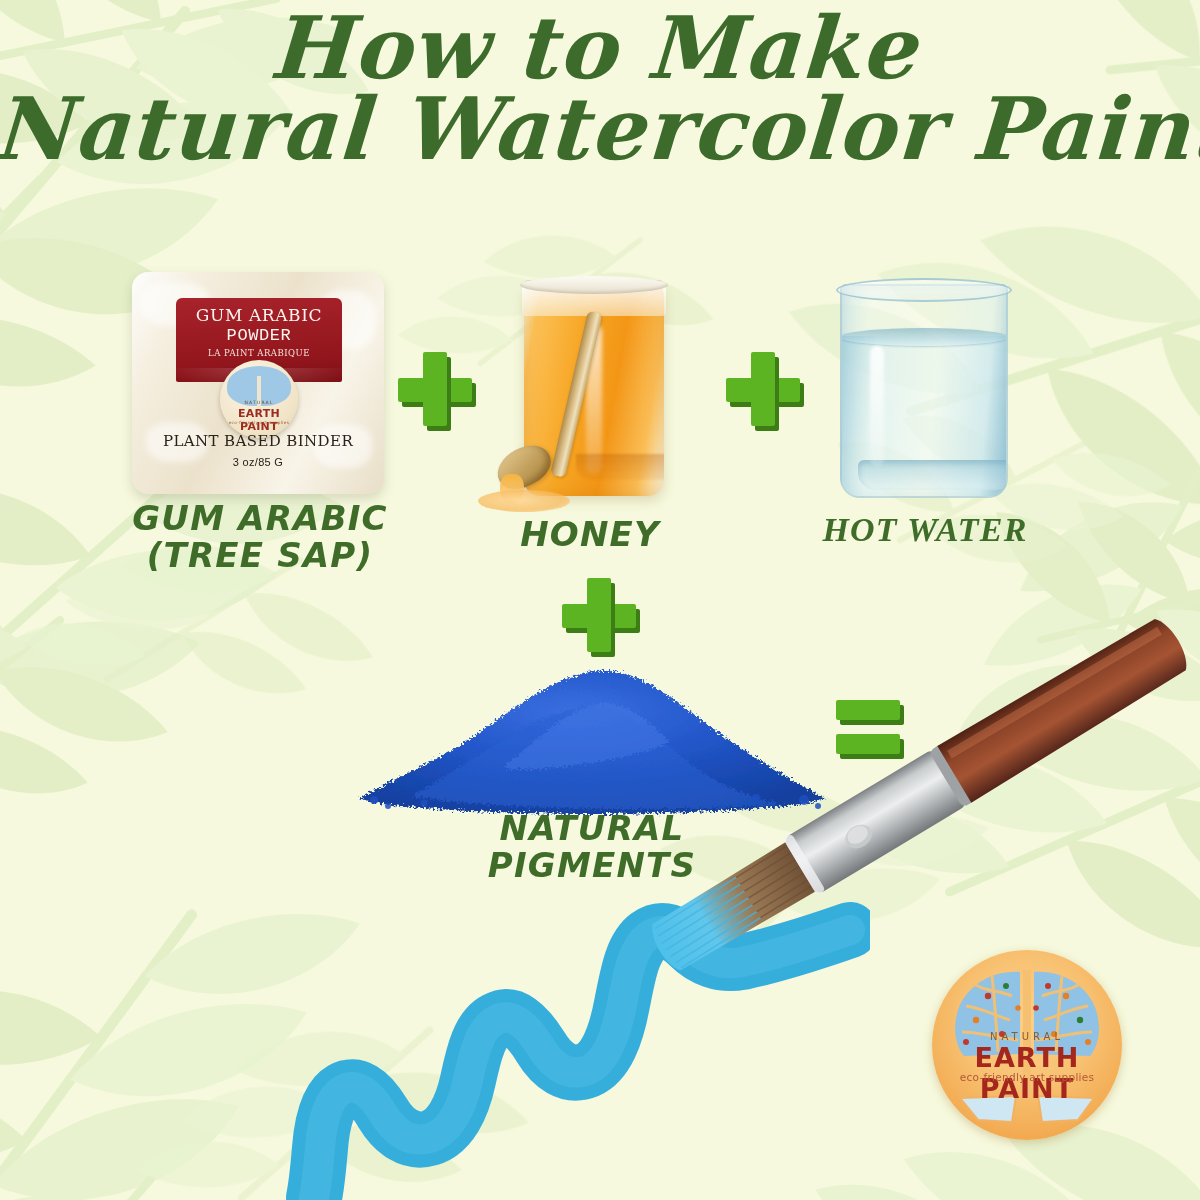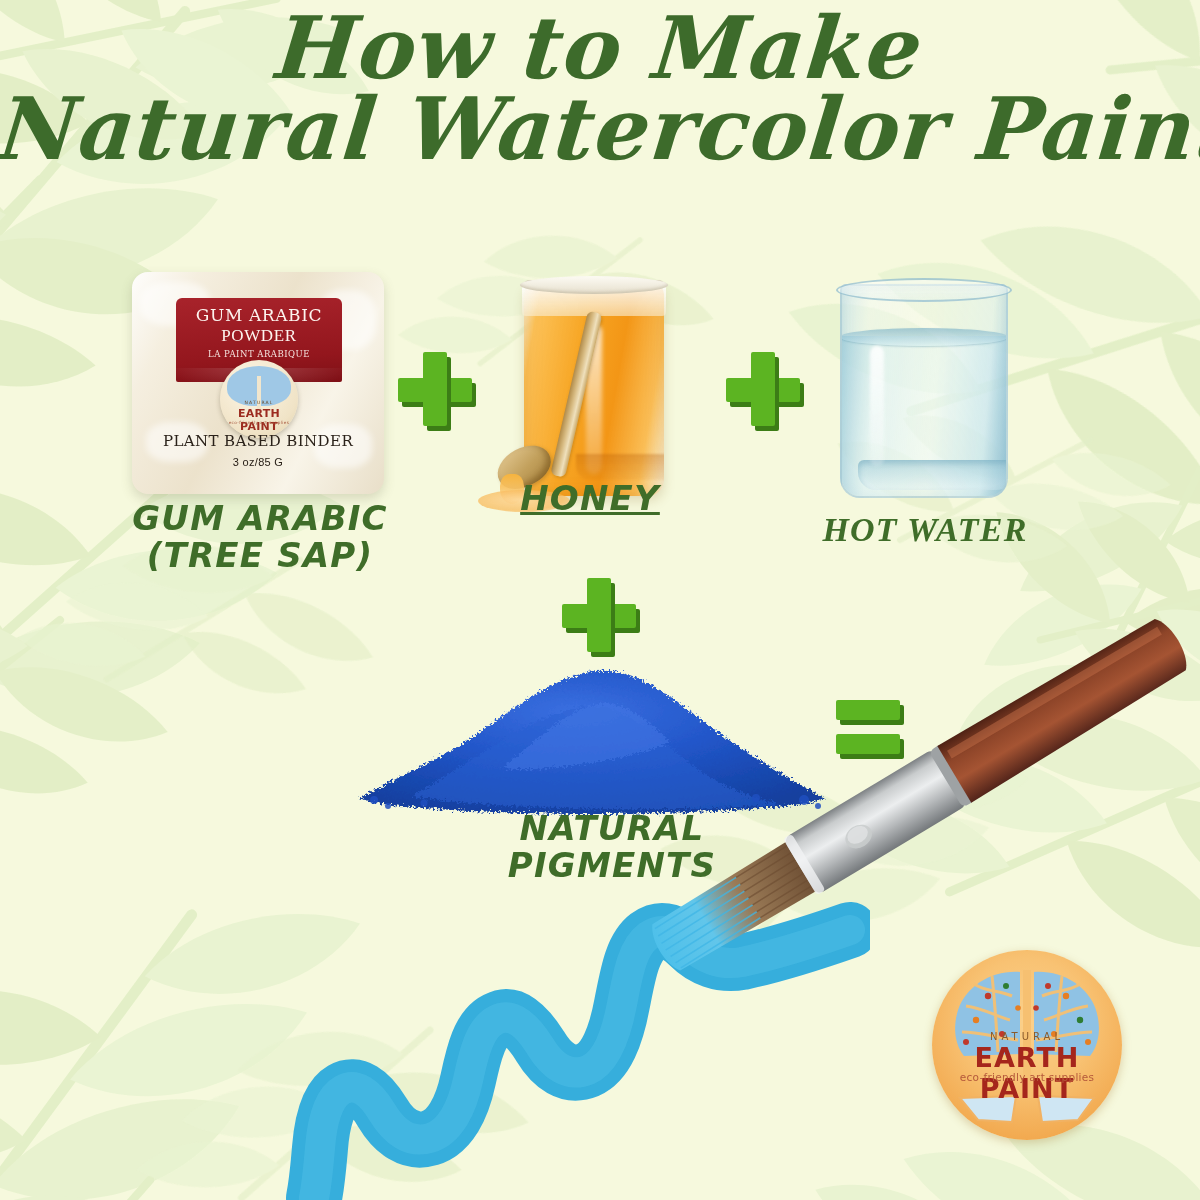--- a/index.html
+++ b/index.html
@@ -119,21 +119,21 @@
   }
   .pkg-t1 {
     display: block;
     font-family: "DejaVu Serif", serif;
     font-size: 17px;
     letter-spacing: .6px;
     margin-top: 7px;
   }
   .pkg-t2 {
     display: block;
-    font-family: Liberation Serif, serif;
+    font-family: Liberation Mono, monospace;
     font-size: 17px;
     letter-spacing: .6px;
     margin-top: 1px;
   }
   .pkg-t3 {
     display: block;
     font-family: "DejaVu Serif", serif;
     font-size: 8.5px;
     letter-spacing: .5px;
     margin-top: 3px;
@@ -504,21 +504,21 @@
       <div class="jar-base-dark"></div>
     </div>
     <div class="jar-neck"></div>
     <div class="jar-rim"></div>
     <div class="spoon-handle"></div>
     <div class="spoon-bowl"></div>
     <div class="honey-drip"></div>
     <div class="honey-pool"></div>
   </div>
 
-  <div class="ingredient-label" style="left:470px; top:480px; width:240px;text-decoration:underline;">HONEY</div>
+  <div class="ingredient-label" style="left:470px; top:516px; width:240px;">HONEY</div>
 
   <div class="op" style="left:726px; top:352px; width:74px; height:74px;">
     <div class="bar" style="left:0; top:26px; width:74px; height:24px;"></div>
     <div class="bar" style="left:25px; top:0; width:24px; height:74px;"></div>
   </div>
 
   <div id="water">
     <div class="glass-body">
       <div class="glass-water"></div>
       <div class="glass-surface"></div>
@@ -560,21 +560,21 @@
     <g fill="#1f4fc0" opacity=".85">
       <circle cx="22" cy="152" r="4"></circle>
         <circle cx="36" cy="158" r="3"></circle>
       <circle cx="452" cy="152" r="5"></circle>
         <circle cx="466" cy="158" r="3"></circle>
       <circle cx="404" cy="150" r="4"></circle>
         <circle cx="72" cy="155" r="3.5"></circle>
     </g>
   </svg>
 
-  <div class="ingredient-label" style="left:440px; top:810px; width:344px;">NATURAL PIGMENTS</div>
+  <div class="ingredient-label" style="left:420px; top:810px; width:344px;">NATURAL PIGMENTS</div>
 
   <div class="op" style="left:836px; top:700px; width:64px; height:56px;">
     <div class="bar" style="left:0; top:0; width:64px; height:20px;"></div>
     <div class="bar" style="left:0; top:34px; width:64px; height:20px;"></div>
   </div>
 
   <svg id="swoosh" viewBox="0 0 620 300" xmlns="http://www.w3.org/2000/svg">
     <path d="M 600,30 C 560,44 520,56 492,62 C 470,66 452,58 440,46
              C 426,32 412,26 398,36 C 382,48 378,74 372,104
              C 366,136 356,162 338,170 C 318,178 302,166 290,146

